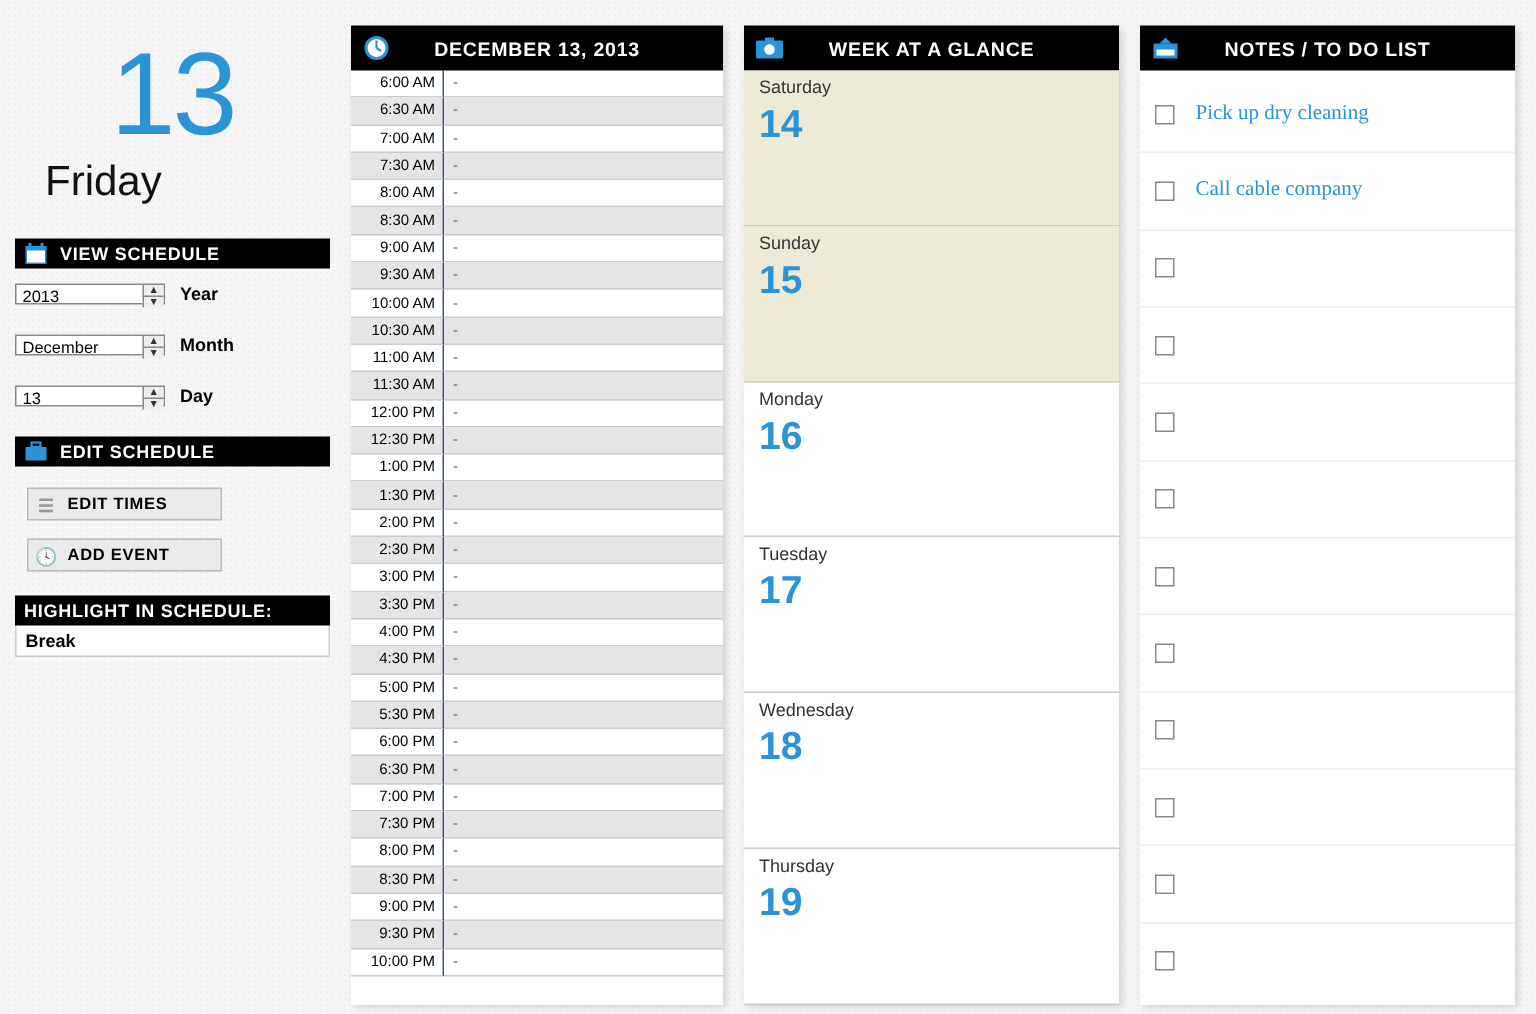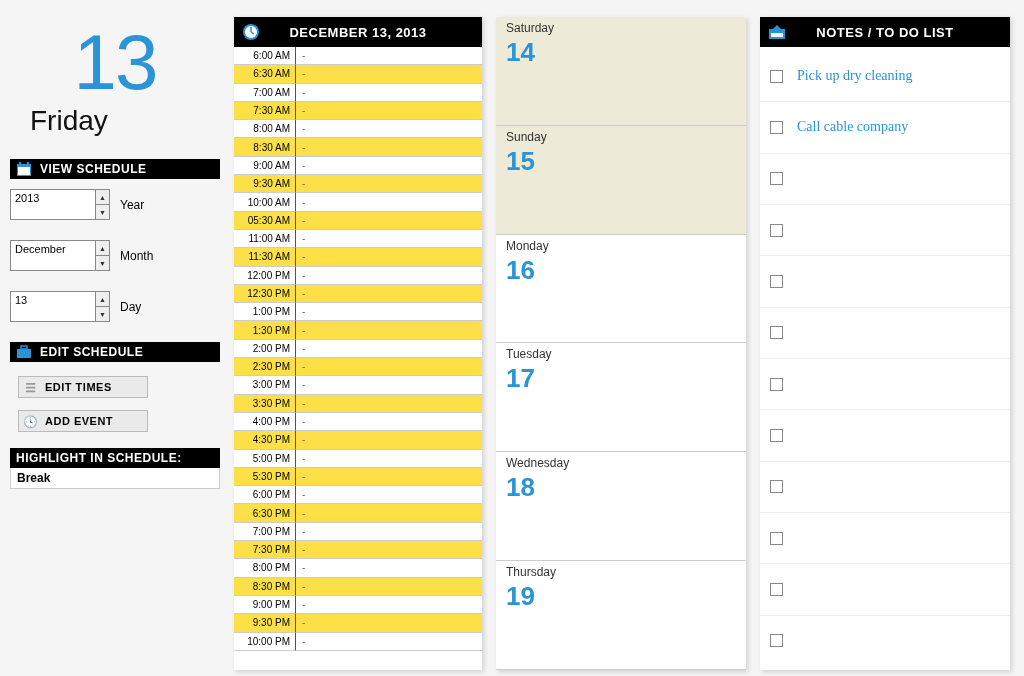--- a/index.html
+++ b/index.html
@@ -24,29 +24,29 @@
     background: #000; color: #fff; font-size: 12px; font-weight: bold;
     padding: 3px 20px 3px 30px; position: relative; letter-spacing: 0.5px;
   }
   .section-hdr .ico {
     position: absolute; left: 4px; top: 1px; width: 20px; height: 18px;
     display: flex; align-items: center; justify-content: center;
     color: #2a94d6; font-size: 14px;
   }
   .picker-row { display: flex; align-items: center; margin: 10px 0; gap: 10px; }
   .picker {
-    width: 100px; height: 31px; border: 1px solid #888; background: #fff;
+    width: 100px; height: 14px; border: 1px solid #888; background: #fff;
     font-size: 11px; padding: 2px 4px; position: relative;
   }
   .spin { position: absolute; right: 0; top: 0; bottom: 0; width: 14px;
     display: flex; flex-direction: column; }
   .spin div { flex: 1; background: #eee; border-left: 1px solid #888; font-size: 7px;
     display: flex; align-items: center; justify-content: center; color: #333; }
   .spin div:first-child { border-bottom: 1px solid #888; }
-  .picker-lbl { font-size: 12px; font-weight: normal; text-align: right; }
+  .picker-lbl { font-size: 12px; font-weight: bold; text-align: right; }
   .btn {
     width: 130px; margin: 6px 0 6px 8px; background: #eaeaea; border: 1px solid #bbb;
     font-size: 11px; font-weight: bold; letter-spacing: 0.5px; padding: 4px 6px 4px 26px;
     position: relative; cursor: pointer;
   }
   .btn .bico { position: absolute; left: 4px; top: 3px; width: 16px; height: 16px;
     display: flex; align-items: center; justify-content: center; color: #999; font-size: 12px; }
   .highlight-box { margin-top: 10px; }
   .highlight-val { background: #fff; border: 1px solid #ccc; border-top: none;
     padding: 3px 6px; font-size: 12px; font-weight: bold; }
@@ -60,21 +60,21 @@
     display: flex; align-items: center; justify-content: center; color: #2a94d6; font-size: 18px; }
 
   
   .sched-col { width: 248px; }
   .sched-body { flex: 1; overflow: hidden; }
   .slot { display: flex; height: 18.3px; font-size: 10px; }
   .slot-t { width: 62px; border-right: 1px solid #355a7d; border-bottom: 1px solid #ccc;
     text-align: right; padding-right: 5px; display: flex; align-items: center; justify-content: flex-end; }
   .slot-e { flex: 1; border-bottom: 1px solid #ccc; padding-left: 6px; color: #666;
     display: flex; align-items: center; }
-  .slot.alt .slot-t, .slot.alt .slot-e { background: #fde047; text-align: center; }
+  .slot.alt .slot-t, .slot.alt .slot-e { background: #e5e5e5; text-align: center; }
 
   
   .week-col { width: 250px; }
   .week-body { flex: 1; display: flex; flex-direction: column; text-align: center; }
   .wday { flex: 1; border-bottom: 1px solid #ccc; position: relative; }
   .wday.weekend { background: #edead7; }
   .wday-name { position: absolute; left: 10px; top: 4px; font-size: 12px; color: #333; }
   .wday-num { position: absolute; left: 10px; top: 20px; font-size: 26px; font-weight: bold; color: #2a94d6; }
 
   
@@ -206,21 +206,21 @@
       </div>
       <div class="slot alt">
         <div class="slot-t">9:30 AM</div>
         <div class="slot-e">-</div>
       </div>
       <div class="slot">
         <div class="slot-t">10:00 AM</div>
         <div class="slot-e">-</div>
       </div>
       <div class="slot alt">
-        <div class="slot-t">05:30 AM</div>
+        <div class="slot-t">10:30 AM</div>
         <div class="slot-e">-</div>
       </div>
       <div class="slot">
         <div class="slot-t">11:00 AM</div>
         <div class="slot-e">-</div>
       </div>
       <div class="slot alt">
         <div class="slot-t">11:30 AM</div>
         <div class="slot-e">-</div>
       </div>
@@ -305,20 +305,30 @@
         <div class="slot-e">-</div>
       </div>
       <div class="slot">
         <div class="slot-t">10:00 PM</div>
         <div class="slot-e">-</div>
       </div>
     </div>
 </div>
 
 <div class="col card week-col">
+  <div class="card-hdr">
+    <span class="cico">
+      <svg width="20" height="16" viewBox="0 0 20 16">
+          <rect x="1" y="3" width="18" height="12" rx="1" fill="#2a94d6"></rect>
+          <rect x="7" y="1" width="6" height="3" fill="#2a94d6"></rect>
+          <circle cx="10" cy="9" r="3.5" fill="#fff"></circle>
+        </svg>
+    </span>
+    <span>WEEK AT A GLANCE</span>
+  </div>
   <div class="week-body" id="week-body">
       <div class="wday weekend">
         <div class="wday-name">Saturday</div>
         <div class="wday-num">14</div>
       </div>
       <div class="wday weekend">
         <div class="wday-name">Sunday</div>
         <div class="wday-num">15</div>
       </div>
       <div class="wday">

